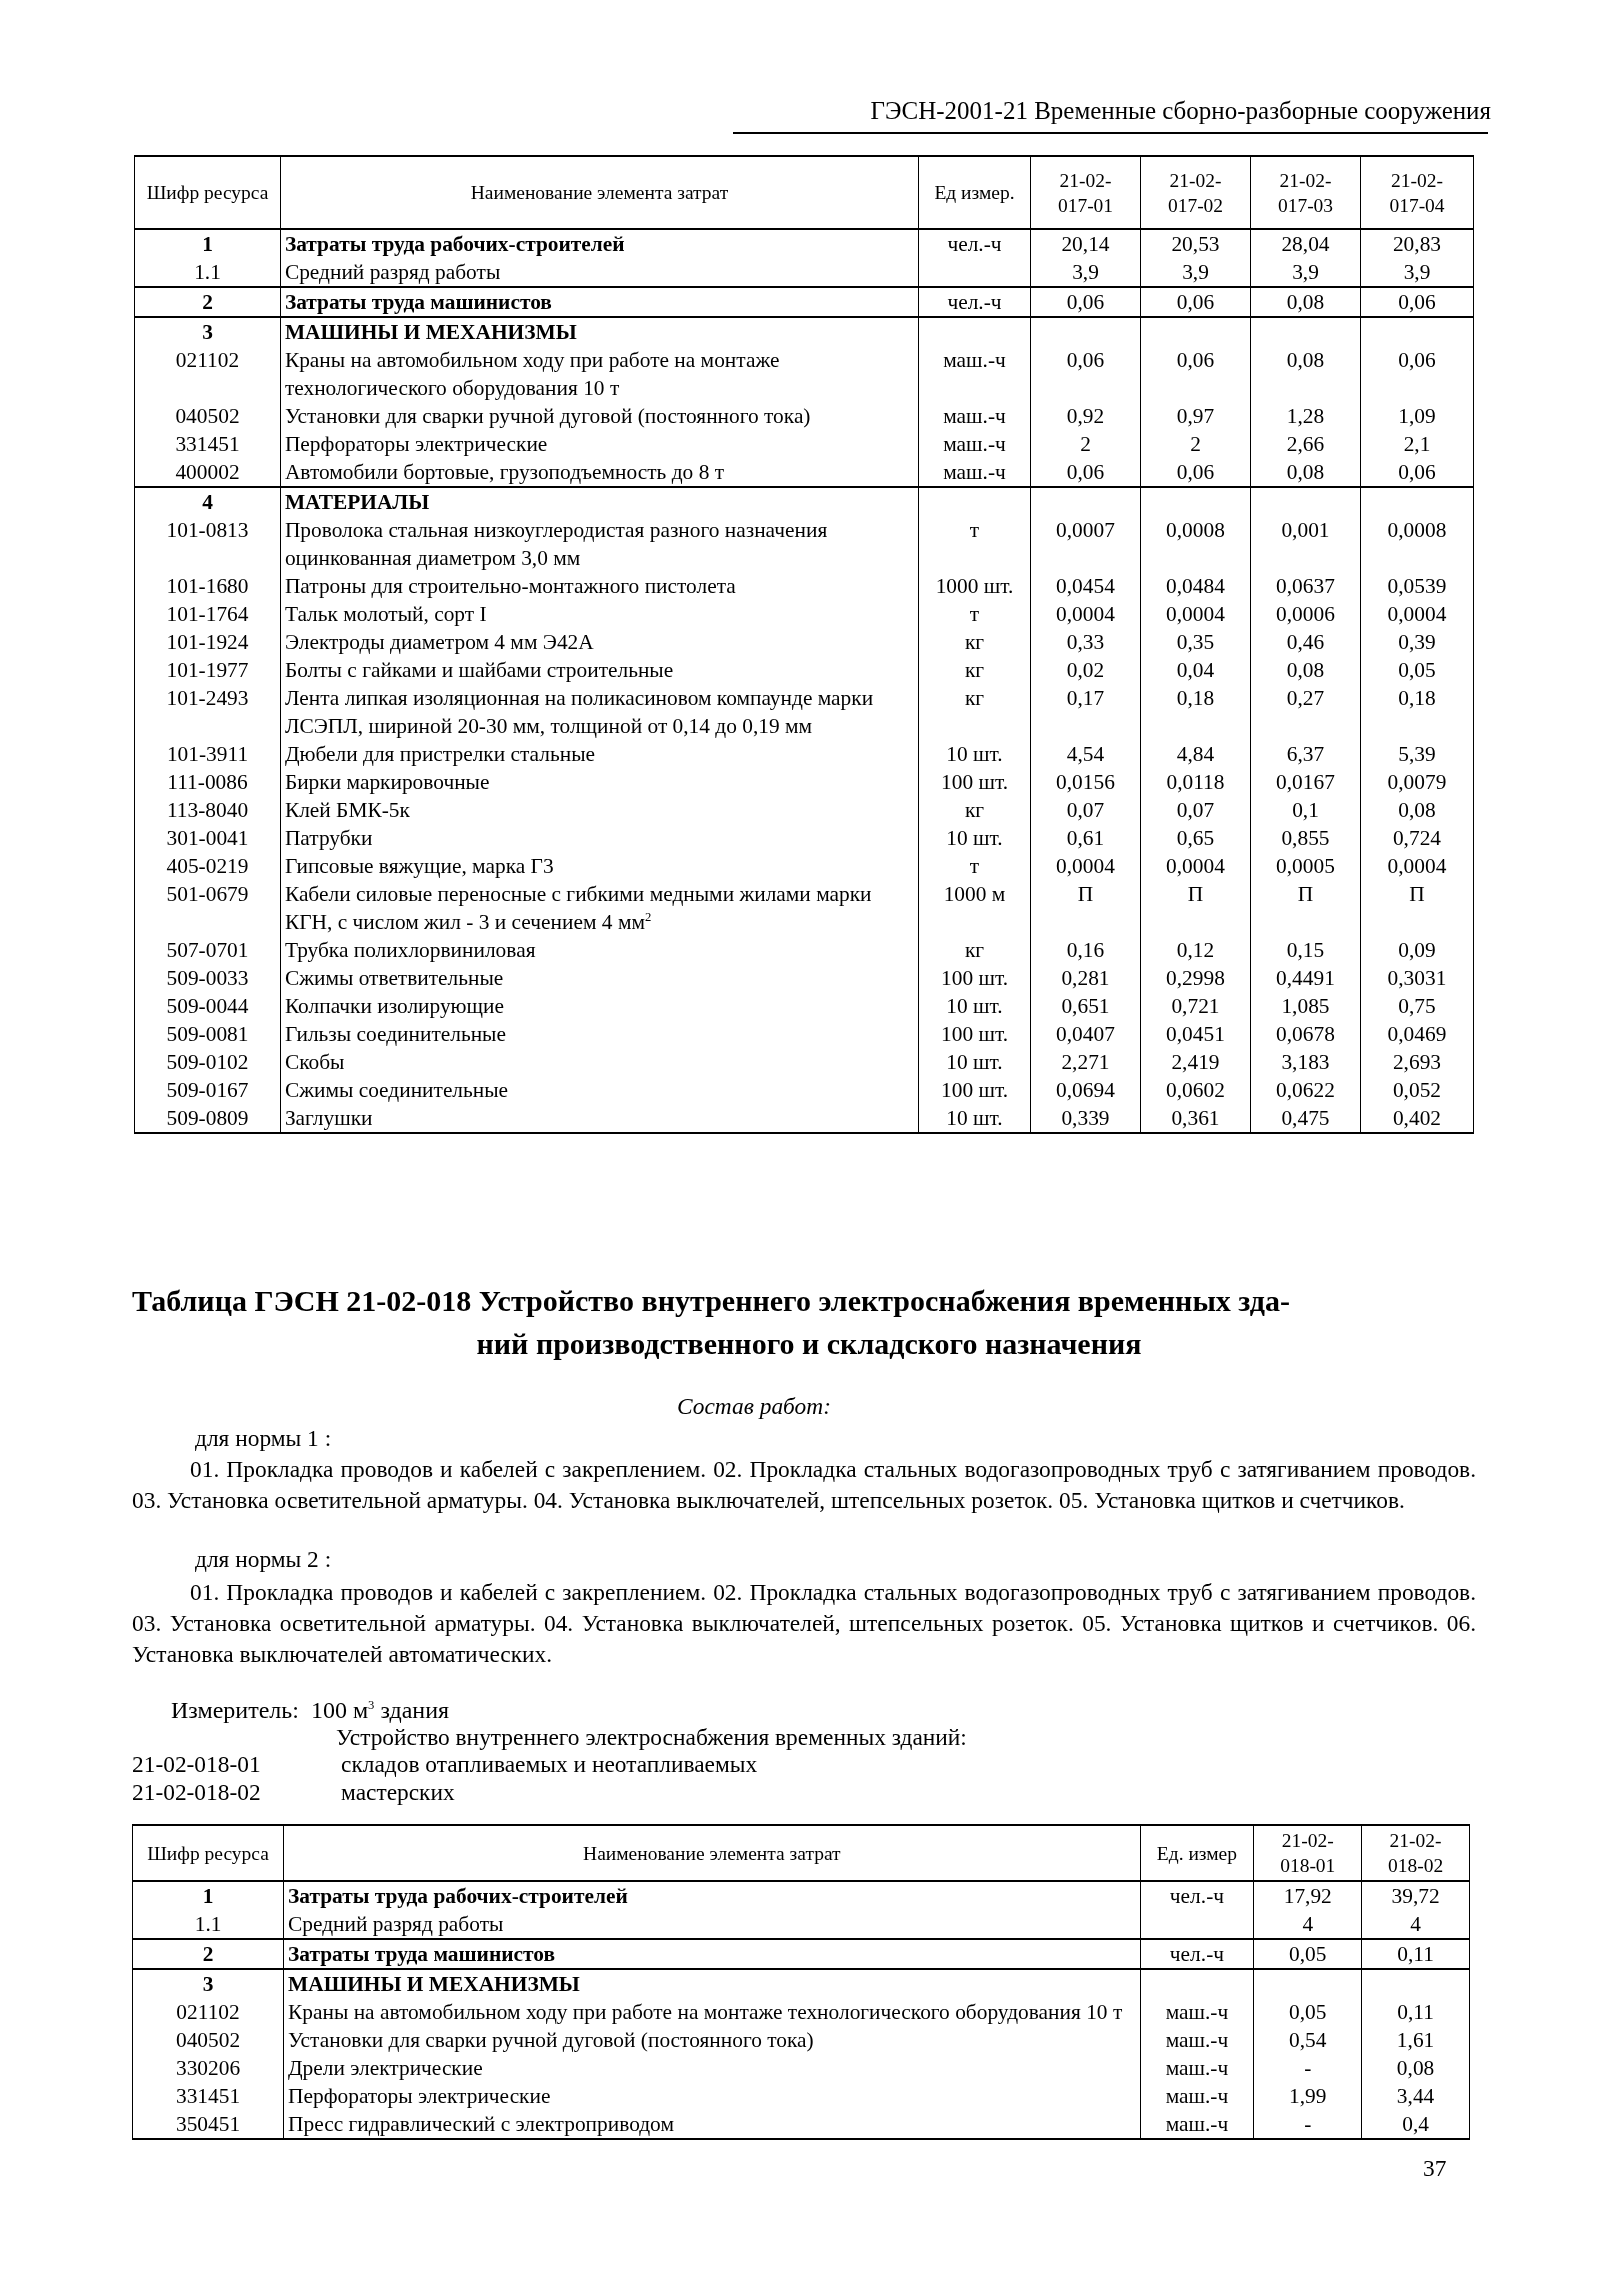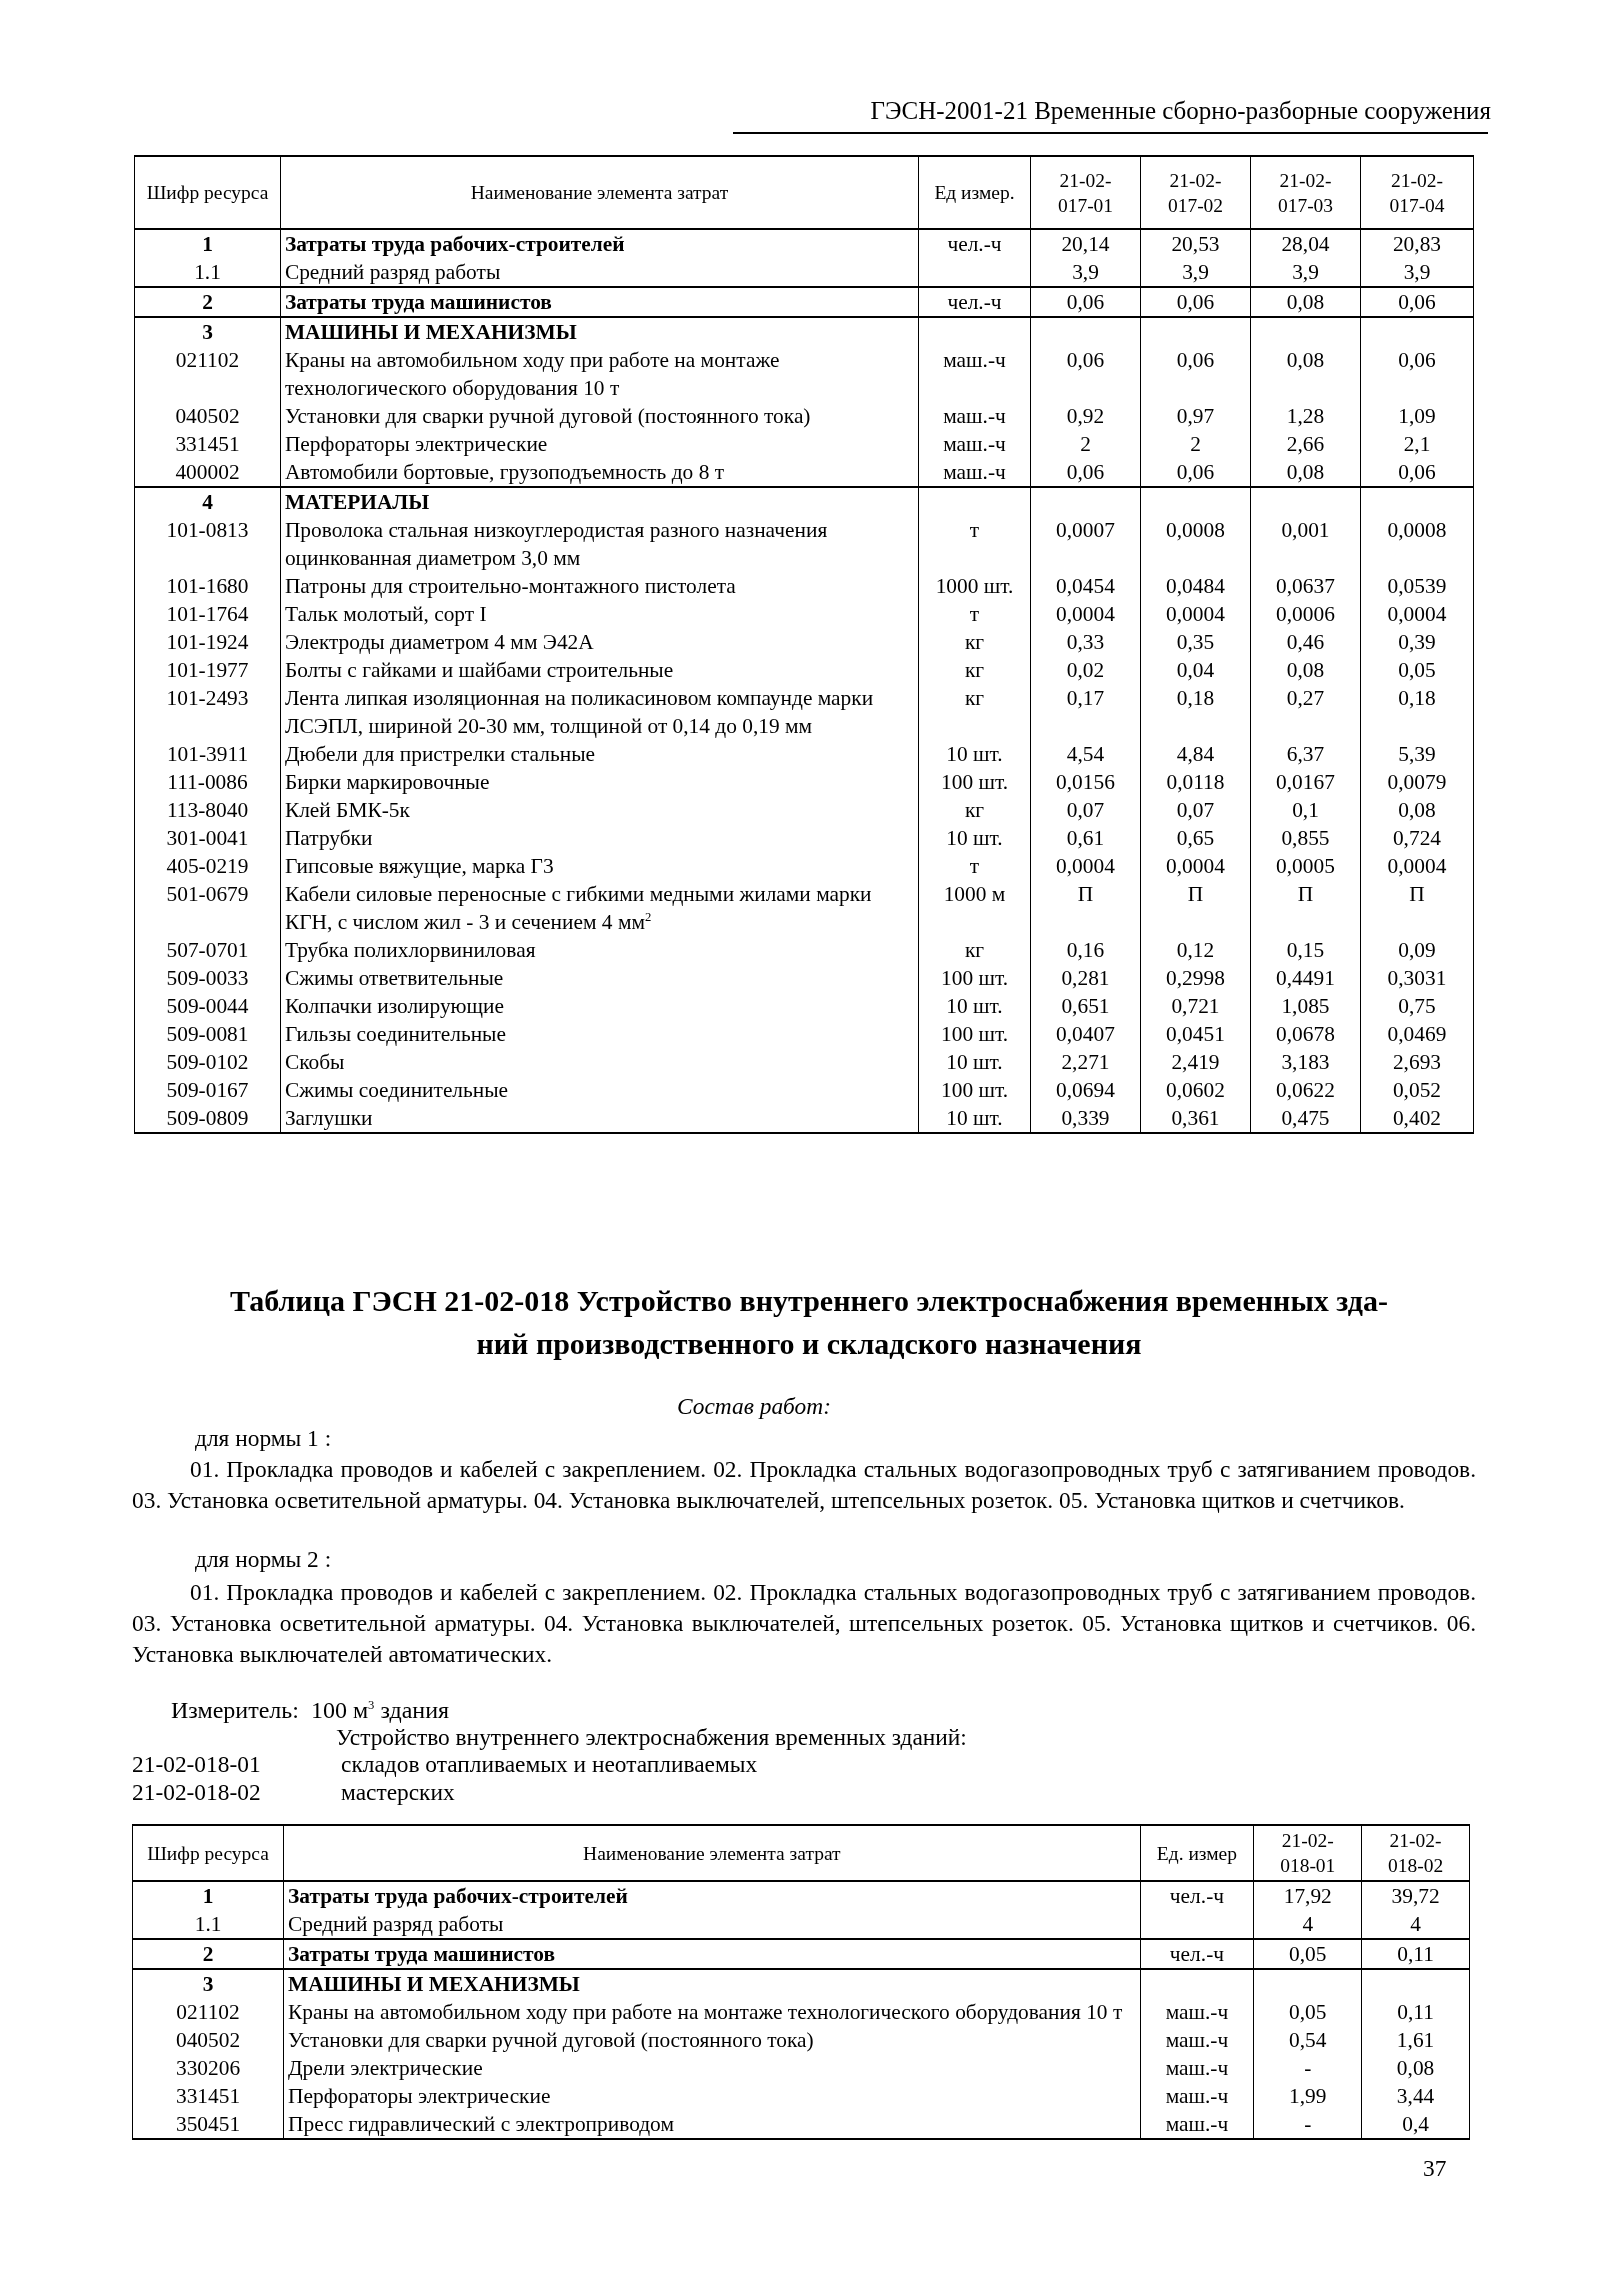--- a/index.html
+++ b/index.html
@@ -24,21 +24,21 @@
   td.name { text-align: left; }
   td.bold, td.bold-name { font-weight: bold; }
   td.bold-name { padding-left: 9.7px; }
   sup { font-size: 12.7px; line-height: 0; }
 
   #t1 { left: 134px; top: 155px; width: 1338px; }
   #t2 { left: 132px; top: 1824px; width: 1338px; }
 
   .title { position: absolute; left: 132px; top: 1279px; width: 1354px; text-align: center;
            font-weight: bold; font-size: 30px; line-height: 43px; }
-  .title .l1 { display: block; text-align: center; }
+  .title .l1 { display: block; text-align: left; }
   .subhead { position: absolute; left: 677px; top: 1393px; font-style: italic; font-size: 23.4px; }
   .para { position: absolute; left: 132px; width: 1344px; font-size: 23.4px; line-height: 31px; text-align: justify; }
   .indent { text-indent: 58px; font-family: Liberation Serif, serif; }
   .norm-label { position: absolute; left: 195px; font-size: 23.4px; }
   .meter { position: absolute; left: 171px; top: 1697px; font-weight: normal; font-size: 24px; }
   .desc { position: absolute; left: 336px; top: 1724px; font-size: 23.4px; text-align: center; }
   .code-row { position: absolute; left: 132px; font-size: 23.4px; }
   .code-row .c { display: inline-block; width: 209px; }
   .page-number { position: absolute; left: 1407px; top: 2155px; font-size: 23.4px; margin-left: 16px; }
 </style>

